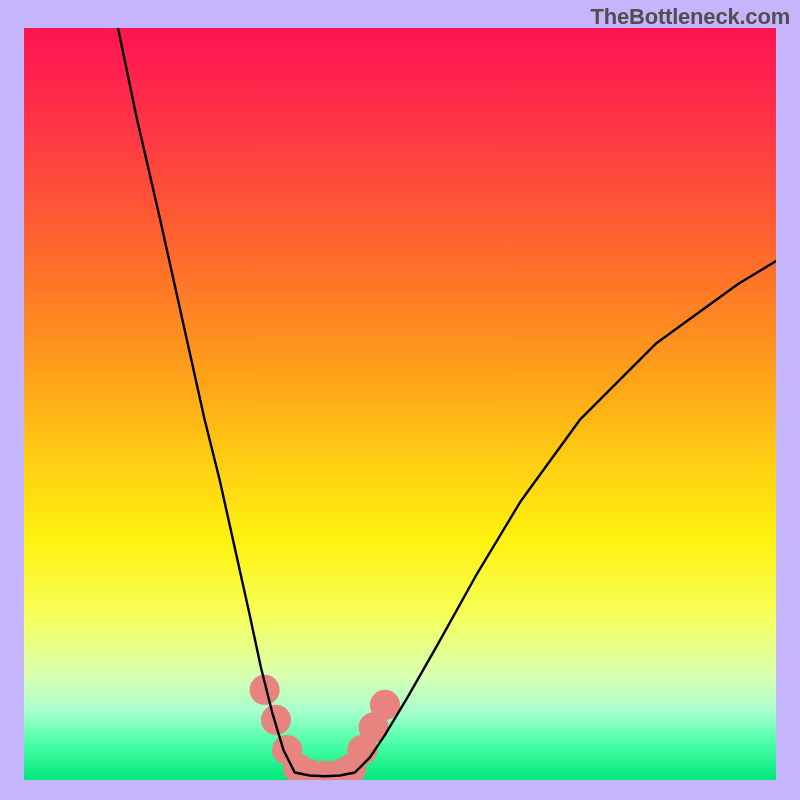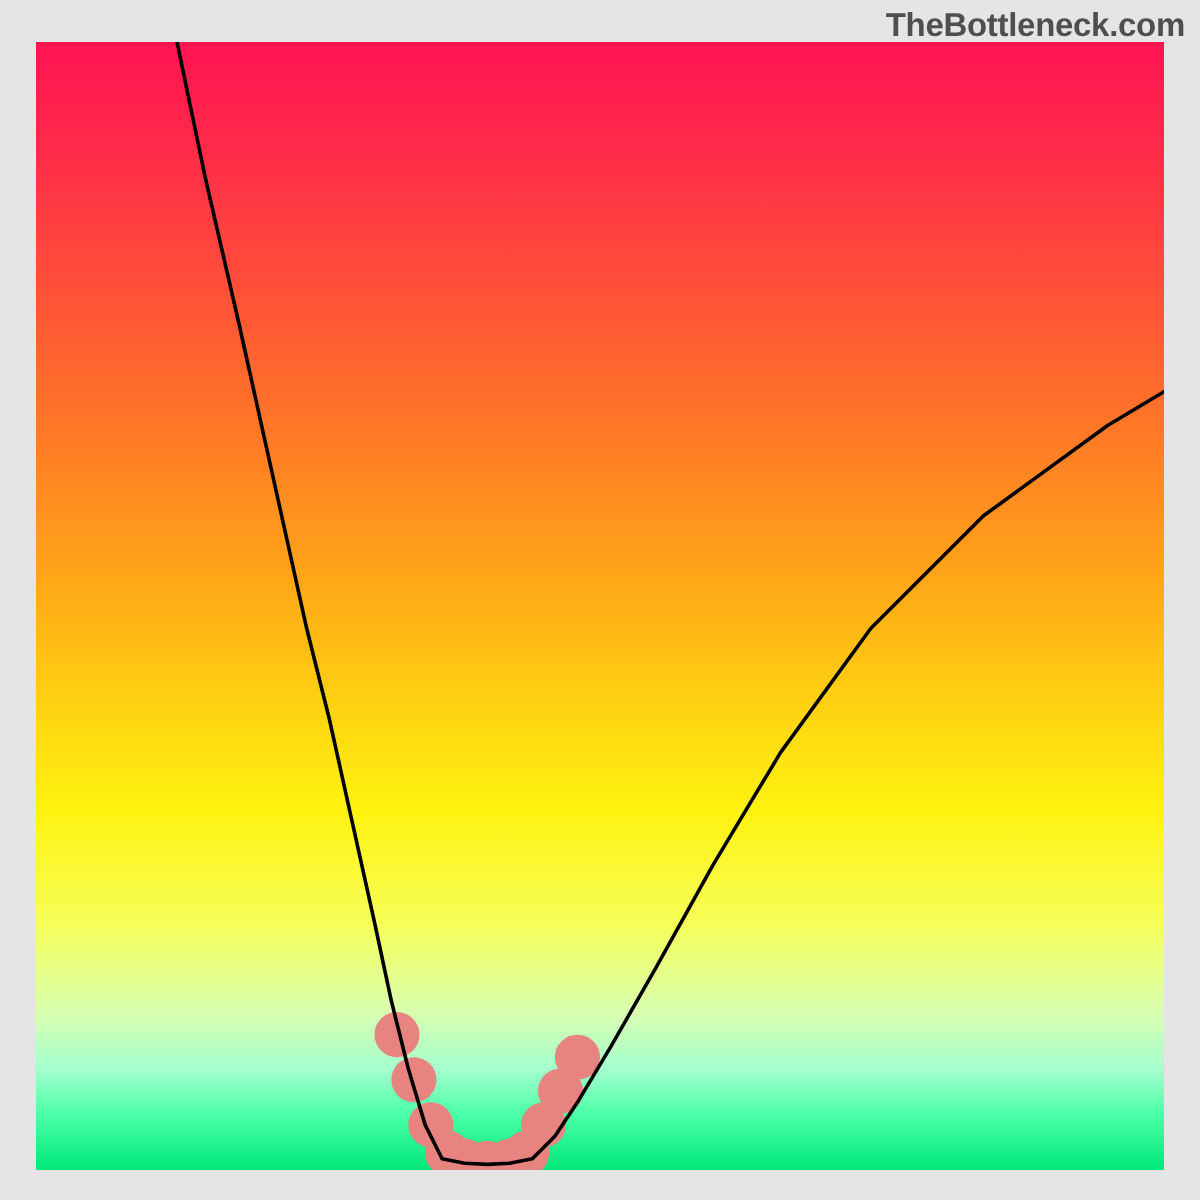--- a/index.html
+++ b/index.html
@@ -8,21 +8,21 @@
     width: 800px;
     height: 800px;
     background: #000;
     overflow: hidden;
     font-family: Arial, Helvetica, sans-serif;
   }
   .frame {
     position: relative;
     width: 800px;
     height: 800px;
-    background: #e5e5e5;
+    background: #c4b5fd;
   }
   .attribution {
     position: absolute;
     top: 4px;
     right: 10px;
     color: #4f4f4f;
     font-size: 22px;
     font-weight: 600;
     font-family: Arial, Helvetica, sans-serif;
     letter-spacing: -0.2px;

